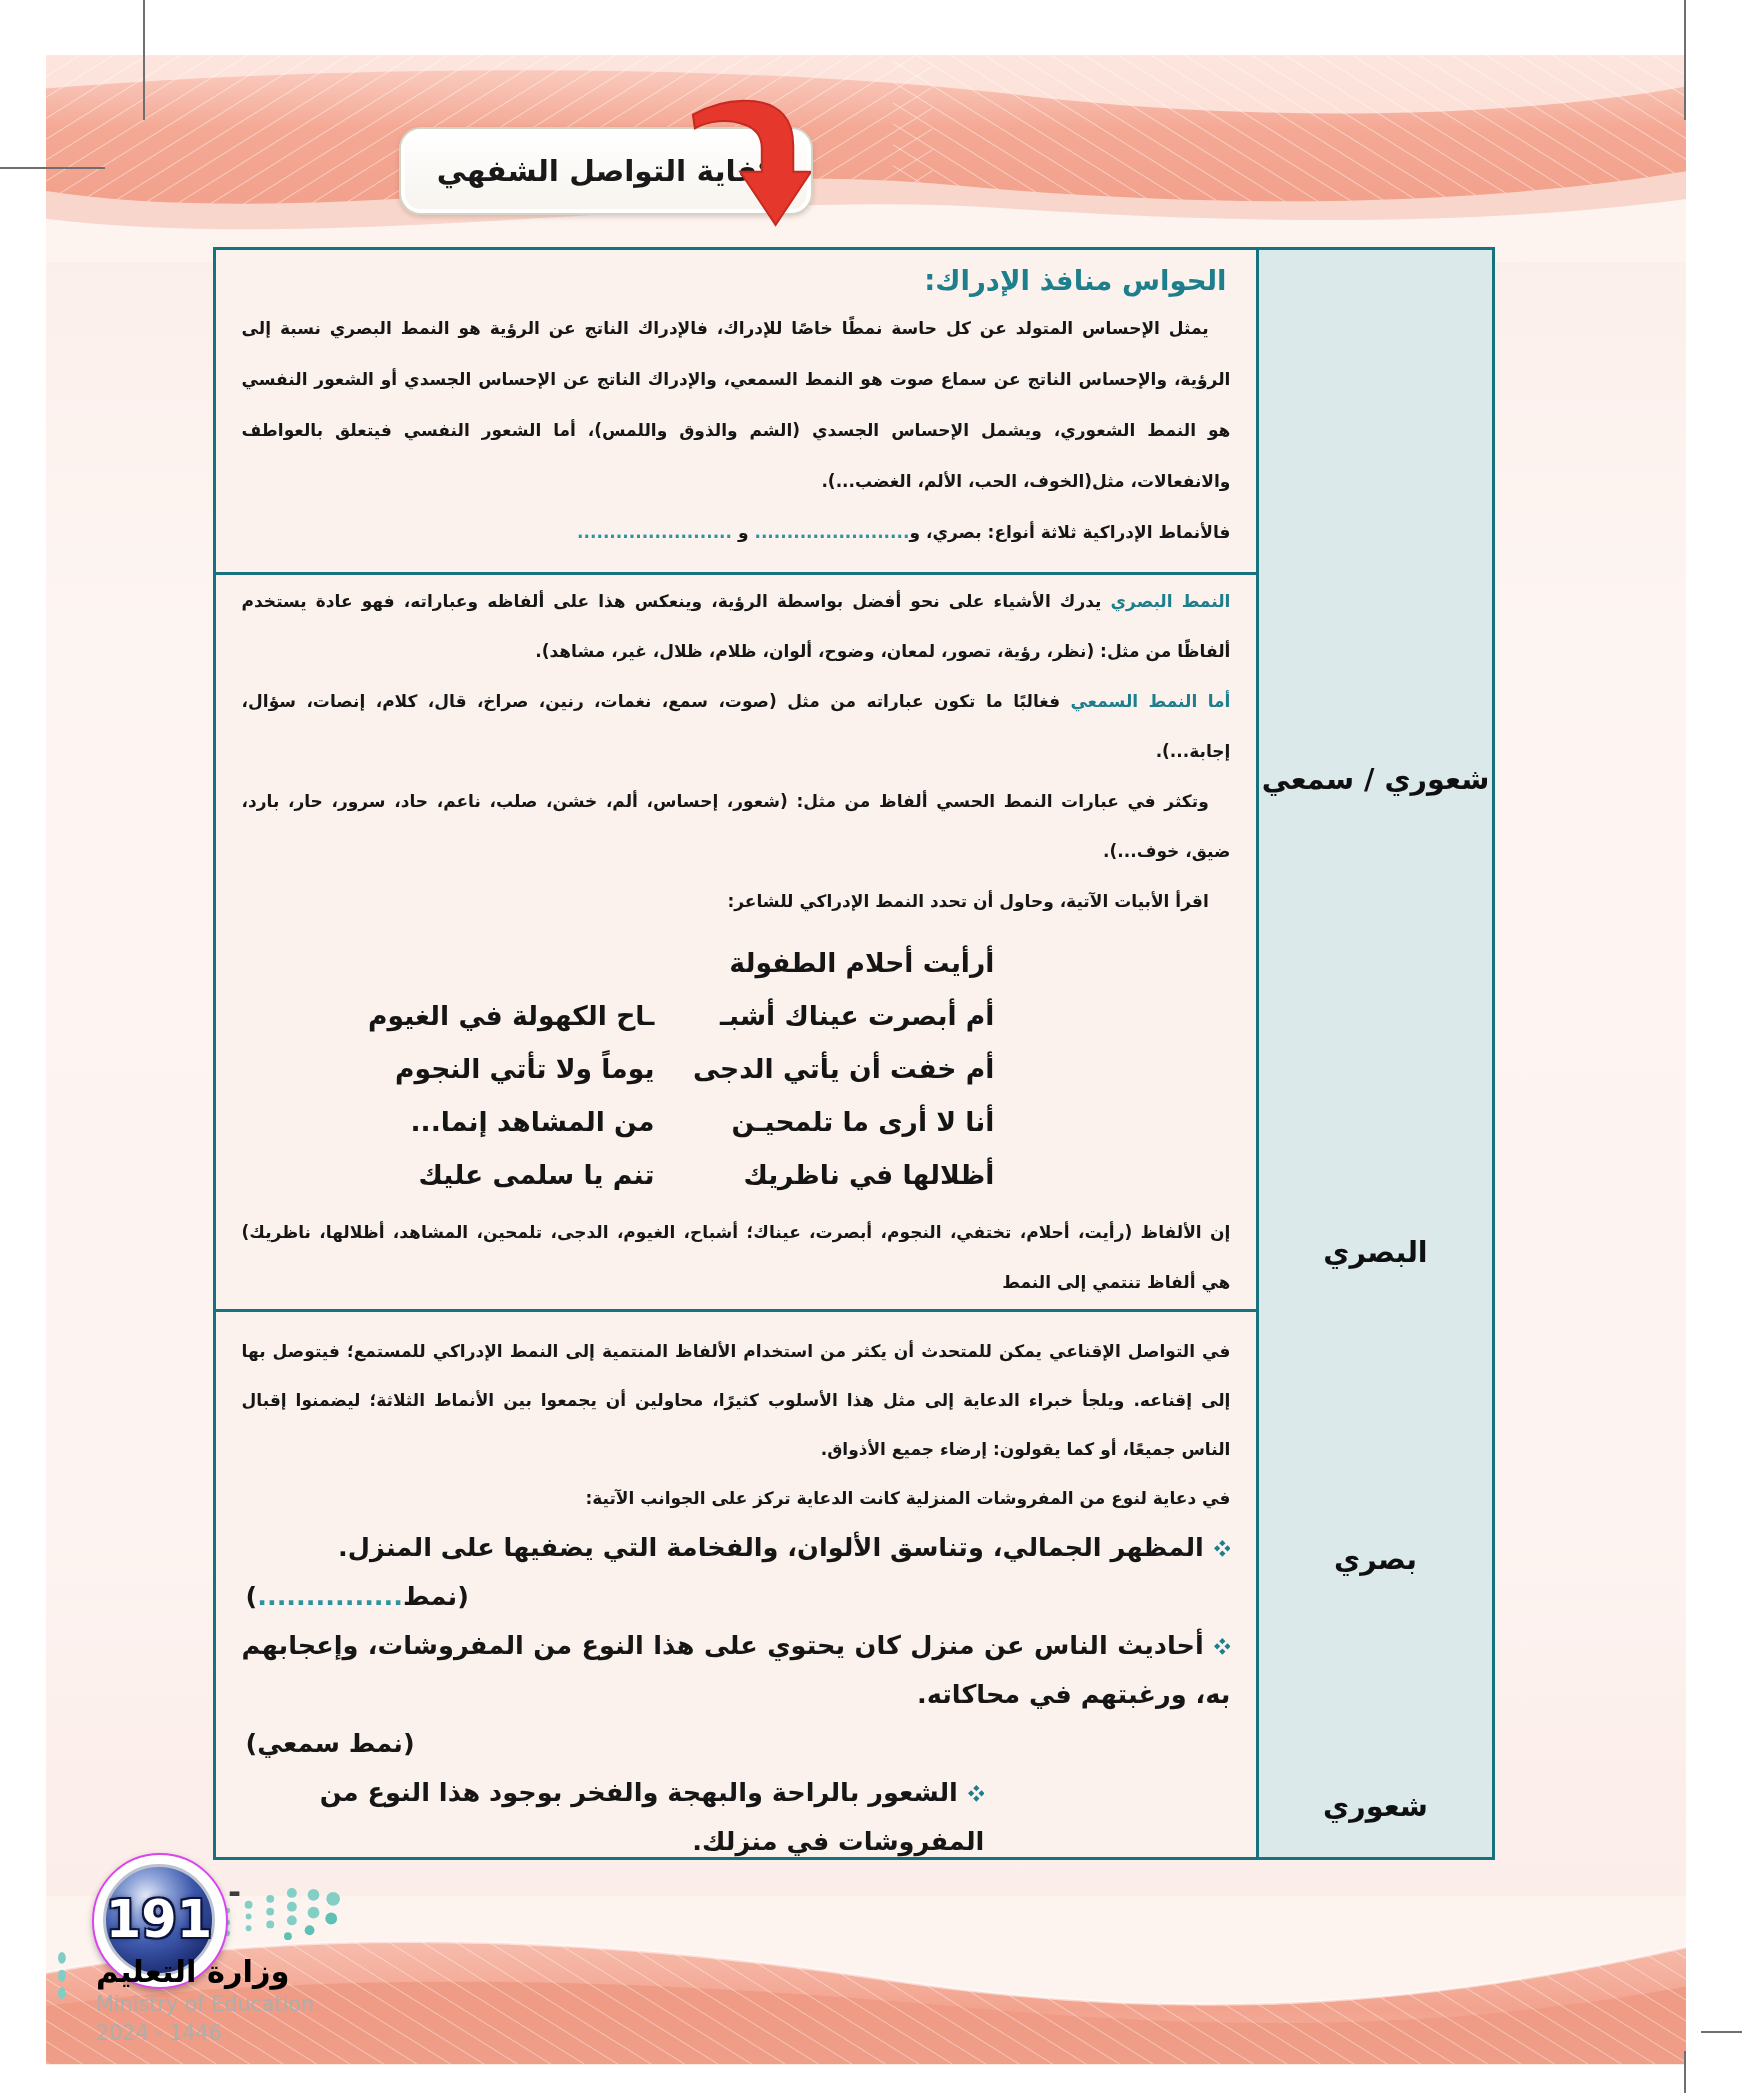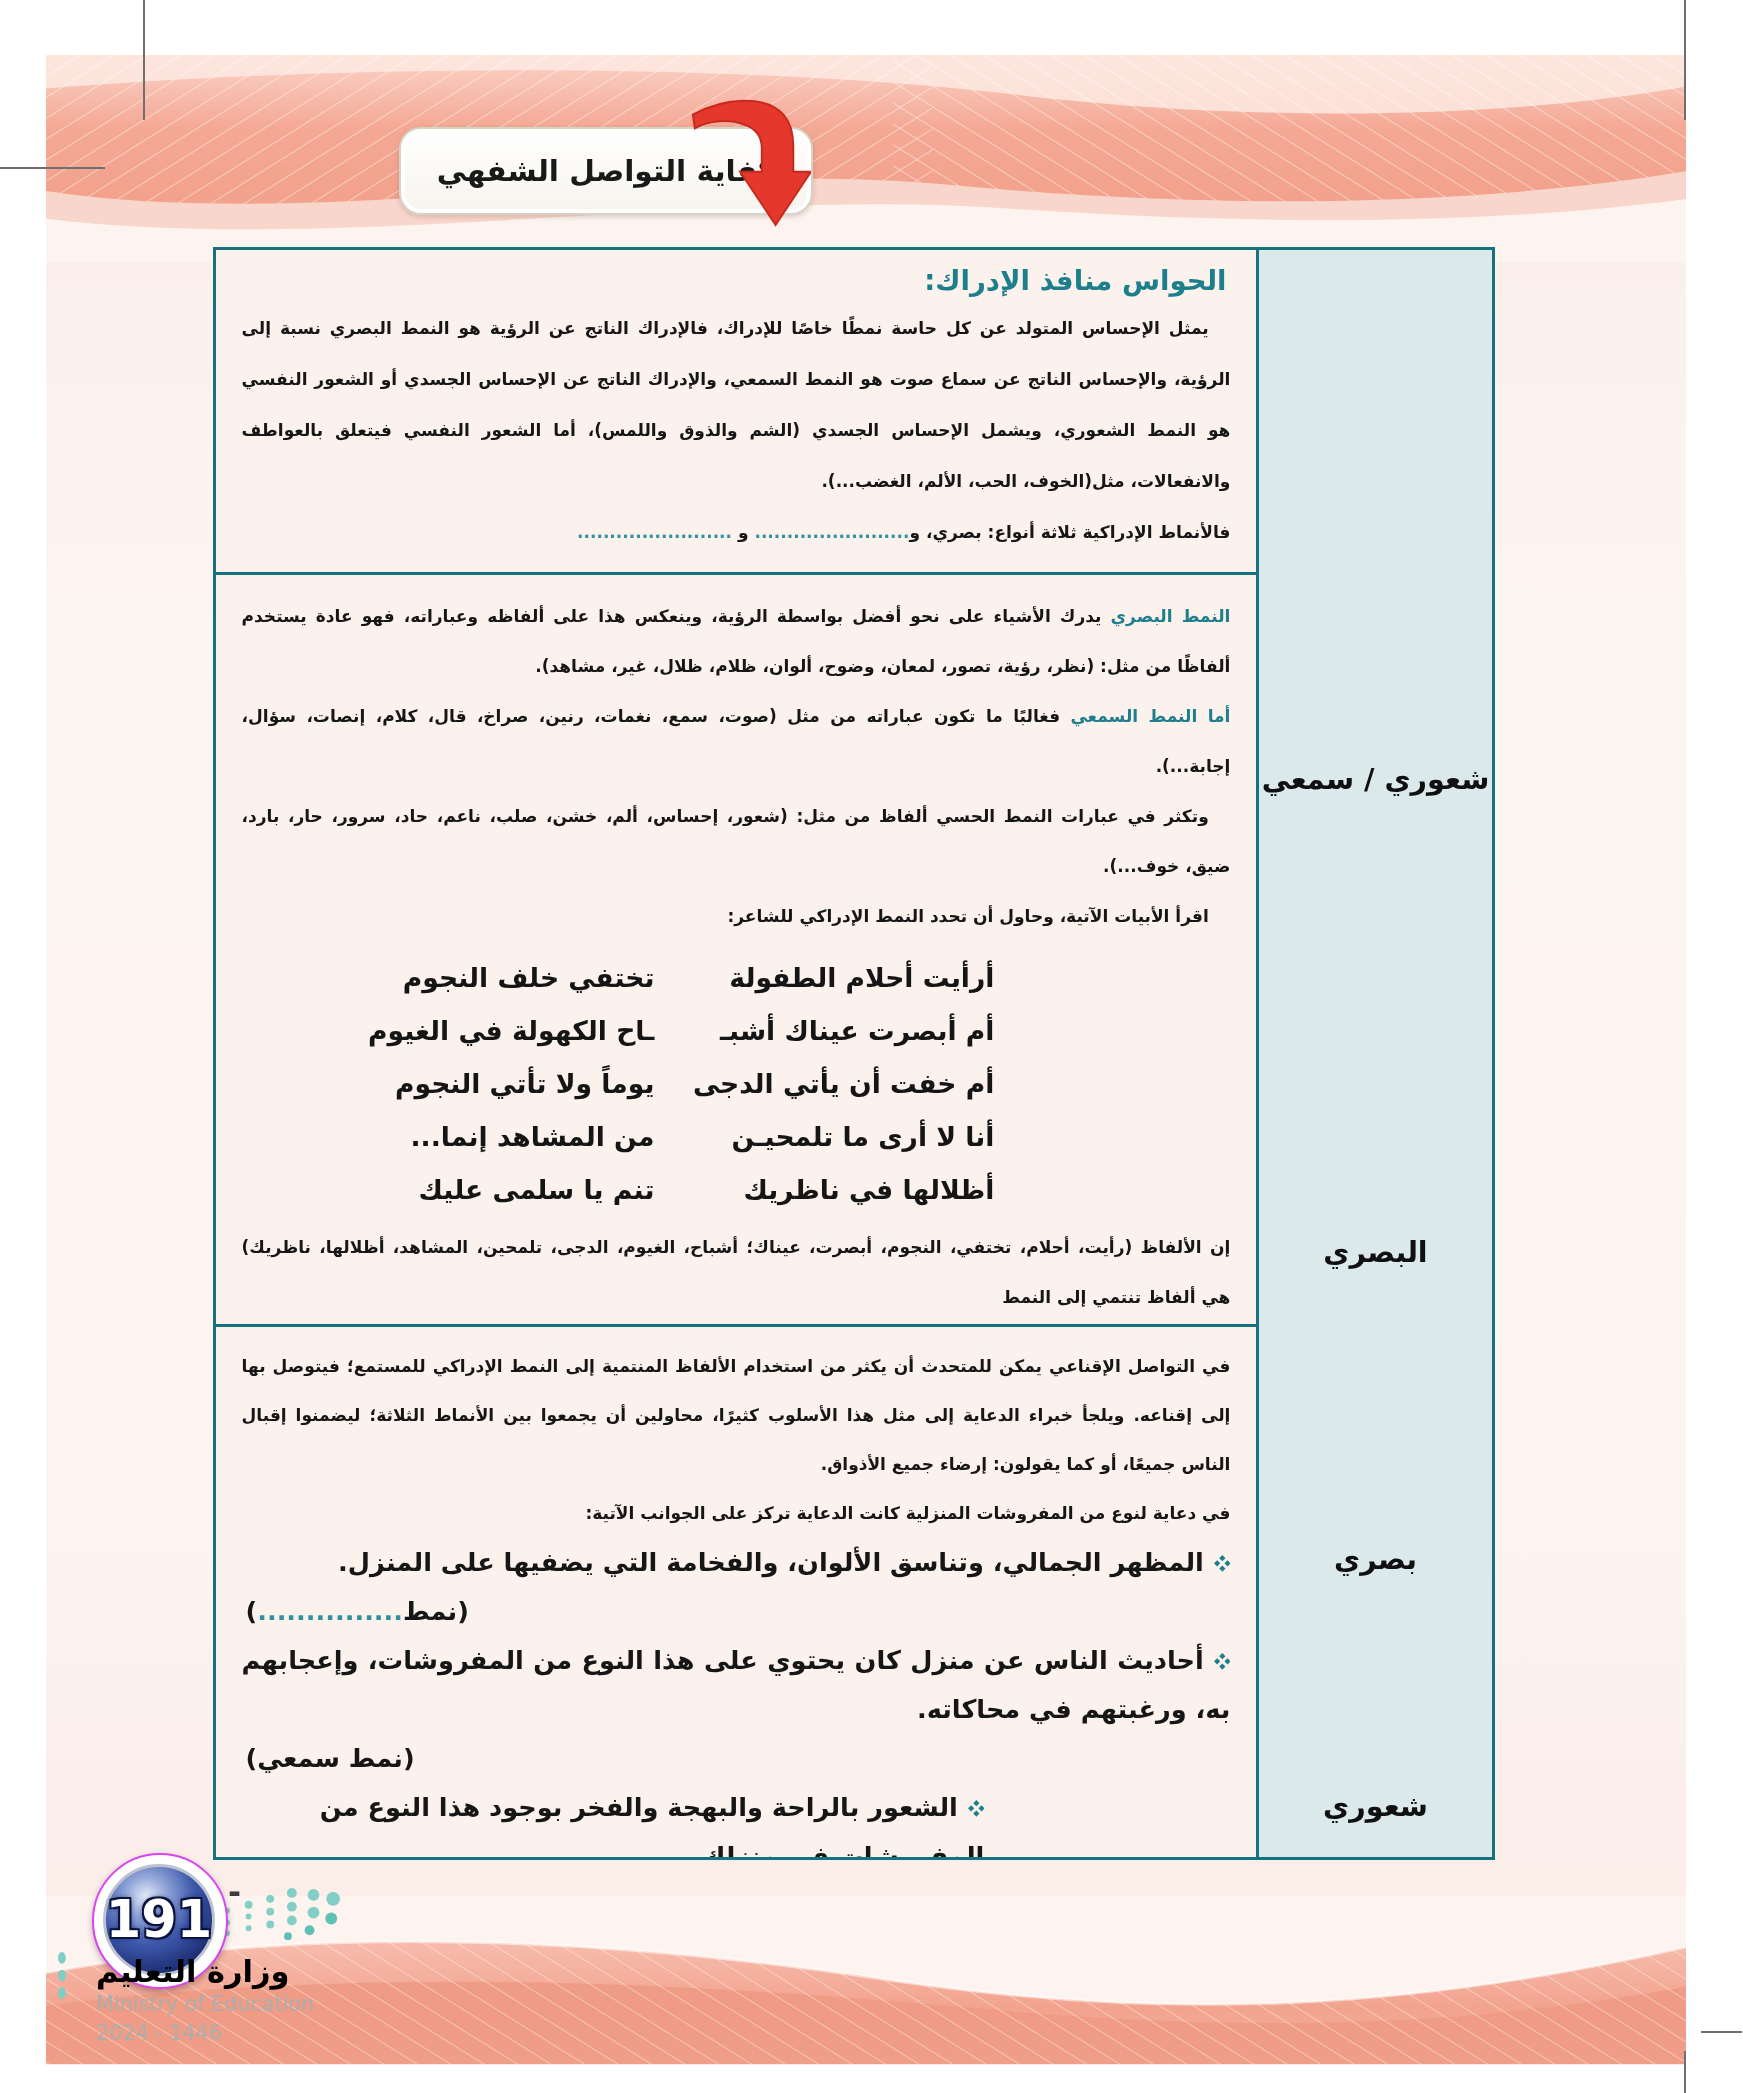--- a/index.html
+++ b/index.html
@@ -25,21 +25,21 @@
   .ptable{position:absolute;left:214px;top:247px;width:1282px;height:1613px;
           border:3.9px solid var(--border);box-sizing:border-box;display:flex;flex-direction:row;
           background:#fcf2ed;}
   .sidebar{width:197px;flex:0 0 197px;background:#dbe9eb;border-left:3px solid var(--border);
            position:relative;padding-left:36px;}
   .sb{position:absolute;width:100%;text-align:center;font-size:28.6px;font-weight:bold;color:#101010;}
   .sb1{top:512px;}.sb2{top:985px;}.sb3{top:1292px;}.sb4{top:1539px;}
   .content{flex:1;display:flex;flex-direction:column;direction:rtl;}
   .row{overflow:hidden;padding:0 25.6px;}
   .r1{height:314px;border-bottom:3px solid var(--border);padding-top:7.9px;}
-  .r2{height:733px;border-bottom:3px solid var(--border);padding-top:16px;}
+  .r2{height:733px;border-bottom:3px solid var(--border);padding-top:1px;}
   .r3{flex:1;padding-top:15px;}
   .sec-title{font-size:27.6px;font-weight:bold;color:var(--teal);line-height:45px;padding-right:3.9px;}
   .para{font-size:17px;font-weight:bold;line-height:51px;color:#161616;text-align:justify;text-justify:inter-word;}
   .r2 .para{line-height:50px;}
   .r3 .para{line-height:49px;}
   .indent{text-indent:21.7px;}
   .noj{text-align:right;}
   .teal{color:var(--teal);}
   .dots{color:#2e93a0;font-weight:bold;letter-spacing:1.5px;}
   
@@ -162,21 +162,20 @@
         </div>
         <div class="para">
           <span class="teal">أما النمط السمعي</span><span> فغالبًا ما تكون عباراته من مثل (صوت، سمع، نغمات، رنين، صراخ، قال، كلام، إنصات، سؤال، إجابة...).</span>
         </div>
         <div class="para indent">وتكثر في عبارات النمط الحسي ألفاظ من مثل: (شعور، إحساس، ألم، خشن، صلب، ناعم، حاد، سرور، حار، بارد، ضيق، خوف...).</div>
         <div class="para noj indent">اقرأ الأبيات الآتية، وحاول أن تحدد النمط الإدراكي للشاعر:</div>
 
         <div class="poem">
           <div class="verse">
             <span class="hemi-a">أرأيت أحلام الطفولة</span>
-            <span class="hemi-b">تختفي خلف النجوم</span>
           </div>
           <div class="verse">
             <span class="hemi-a">أم أبصرت عيناك أشبـ</span>
             <span class="hemi-b">ـاح الكهولة في الغيوم</span>
           </div>
           <div class="verse">
             <span class="hemi-a">أم خفت أن يأتي الدجى</span>
             <span class="hemi-b">يوماً ولا تأتي النجوم</span>
           </div>
           <div class="verse">

